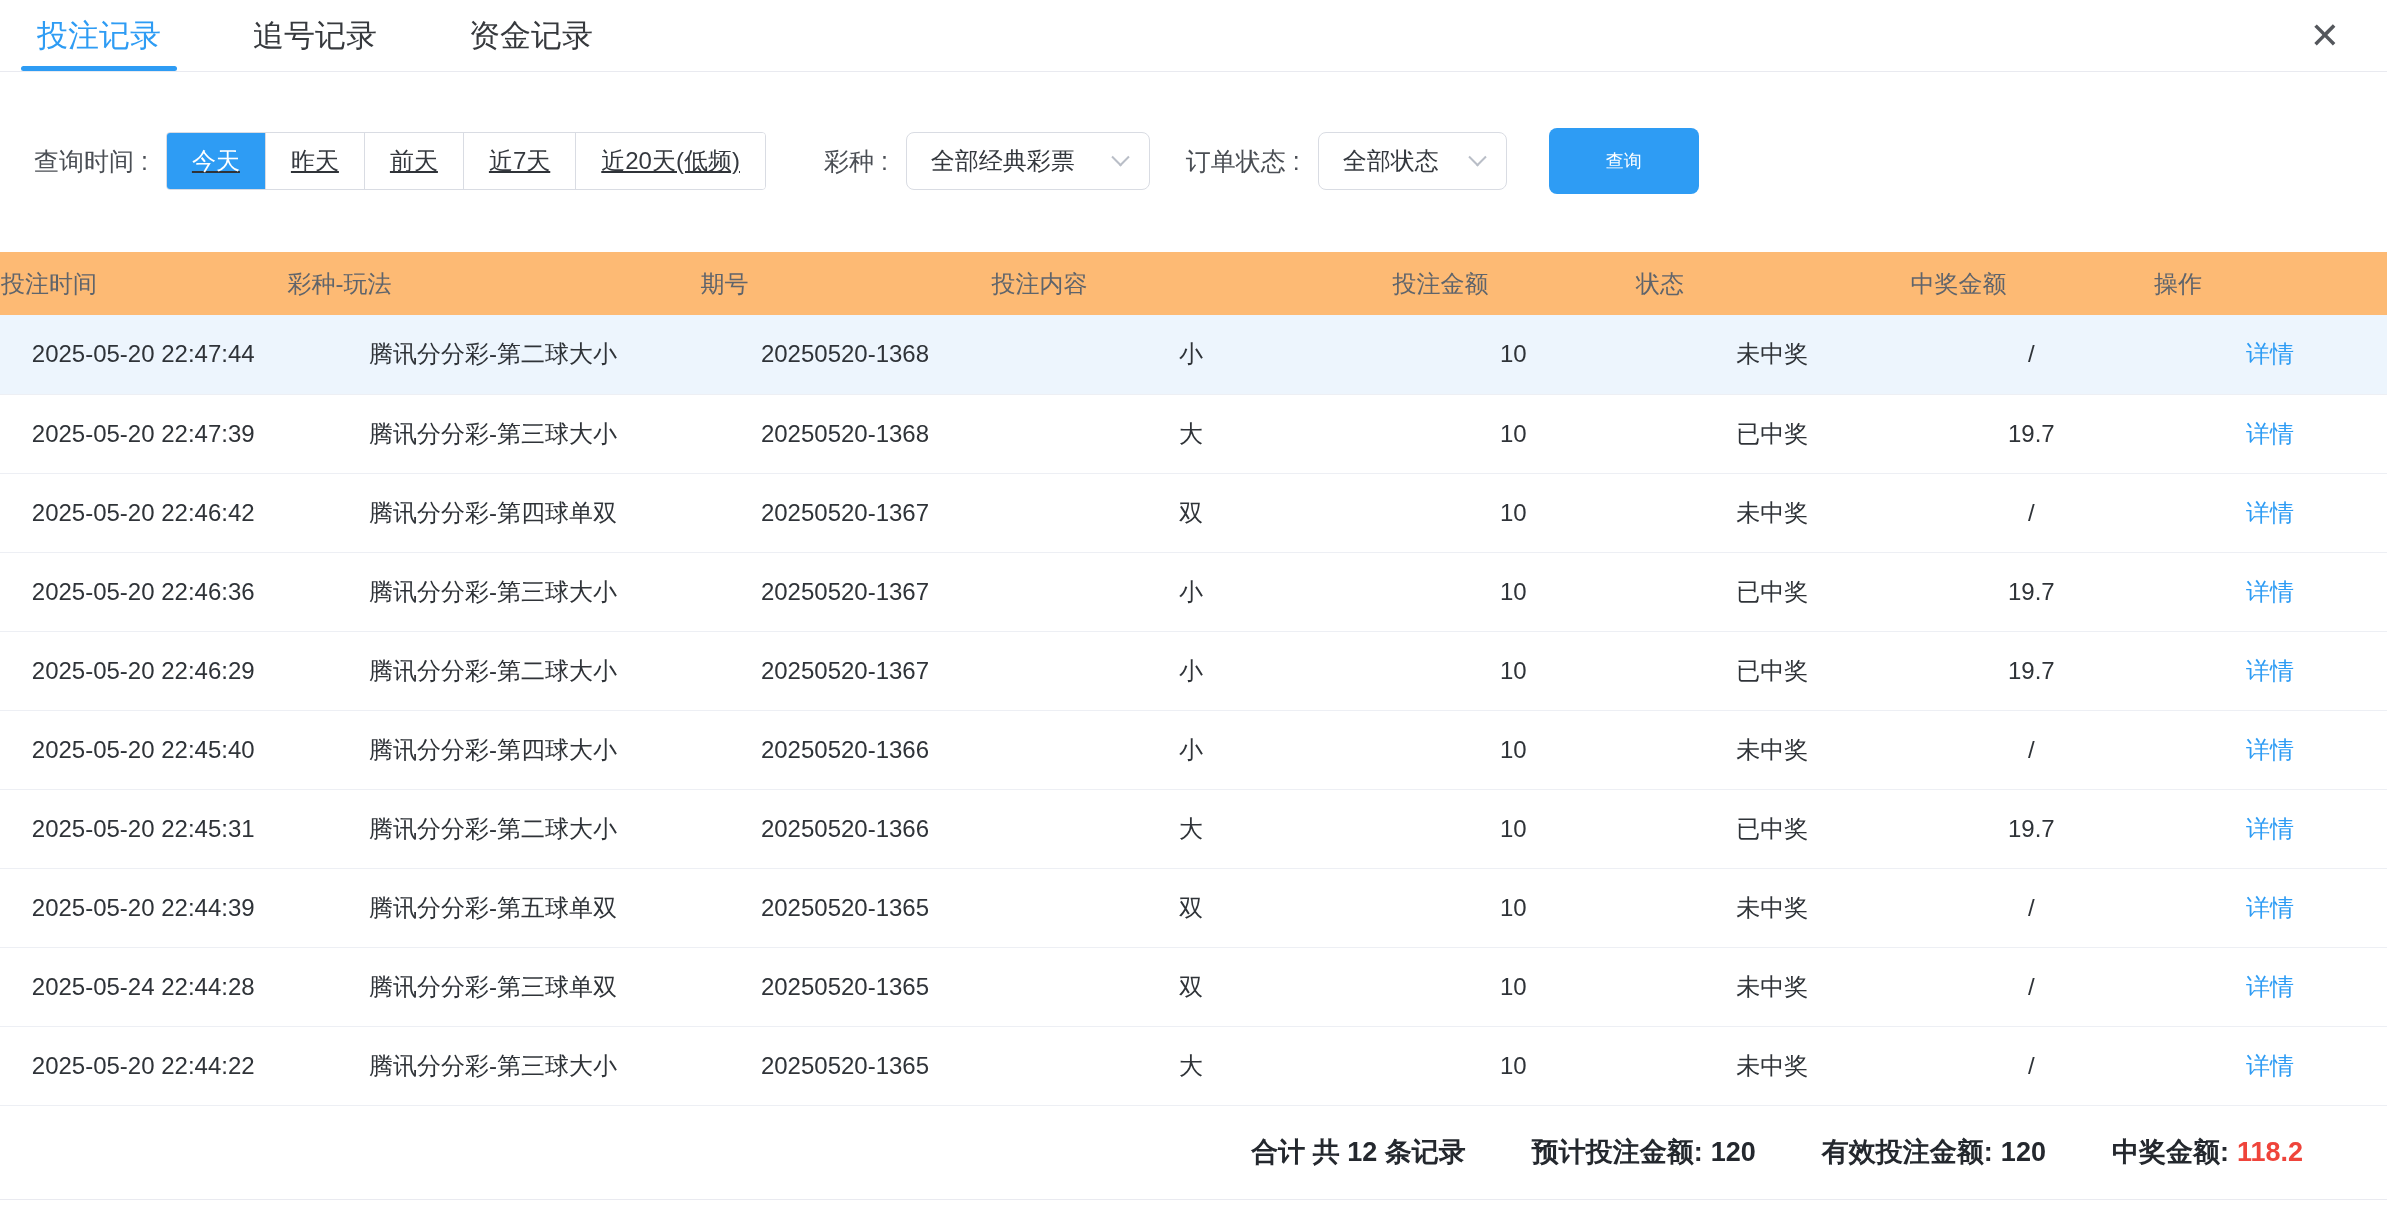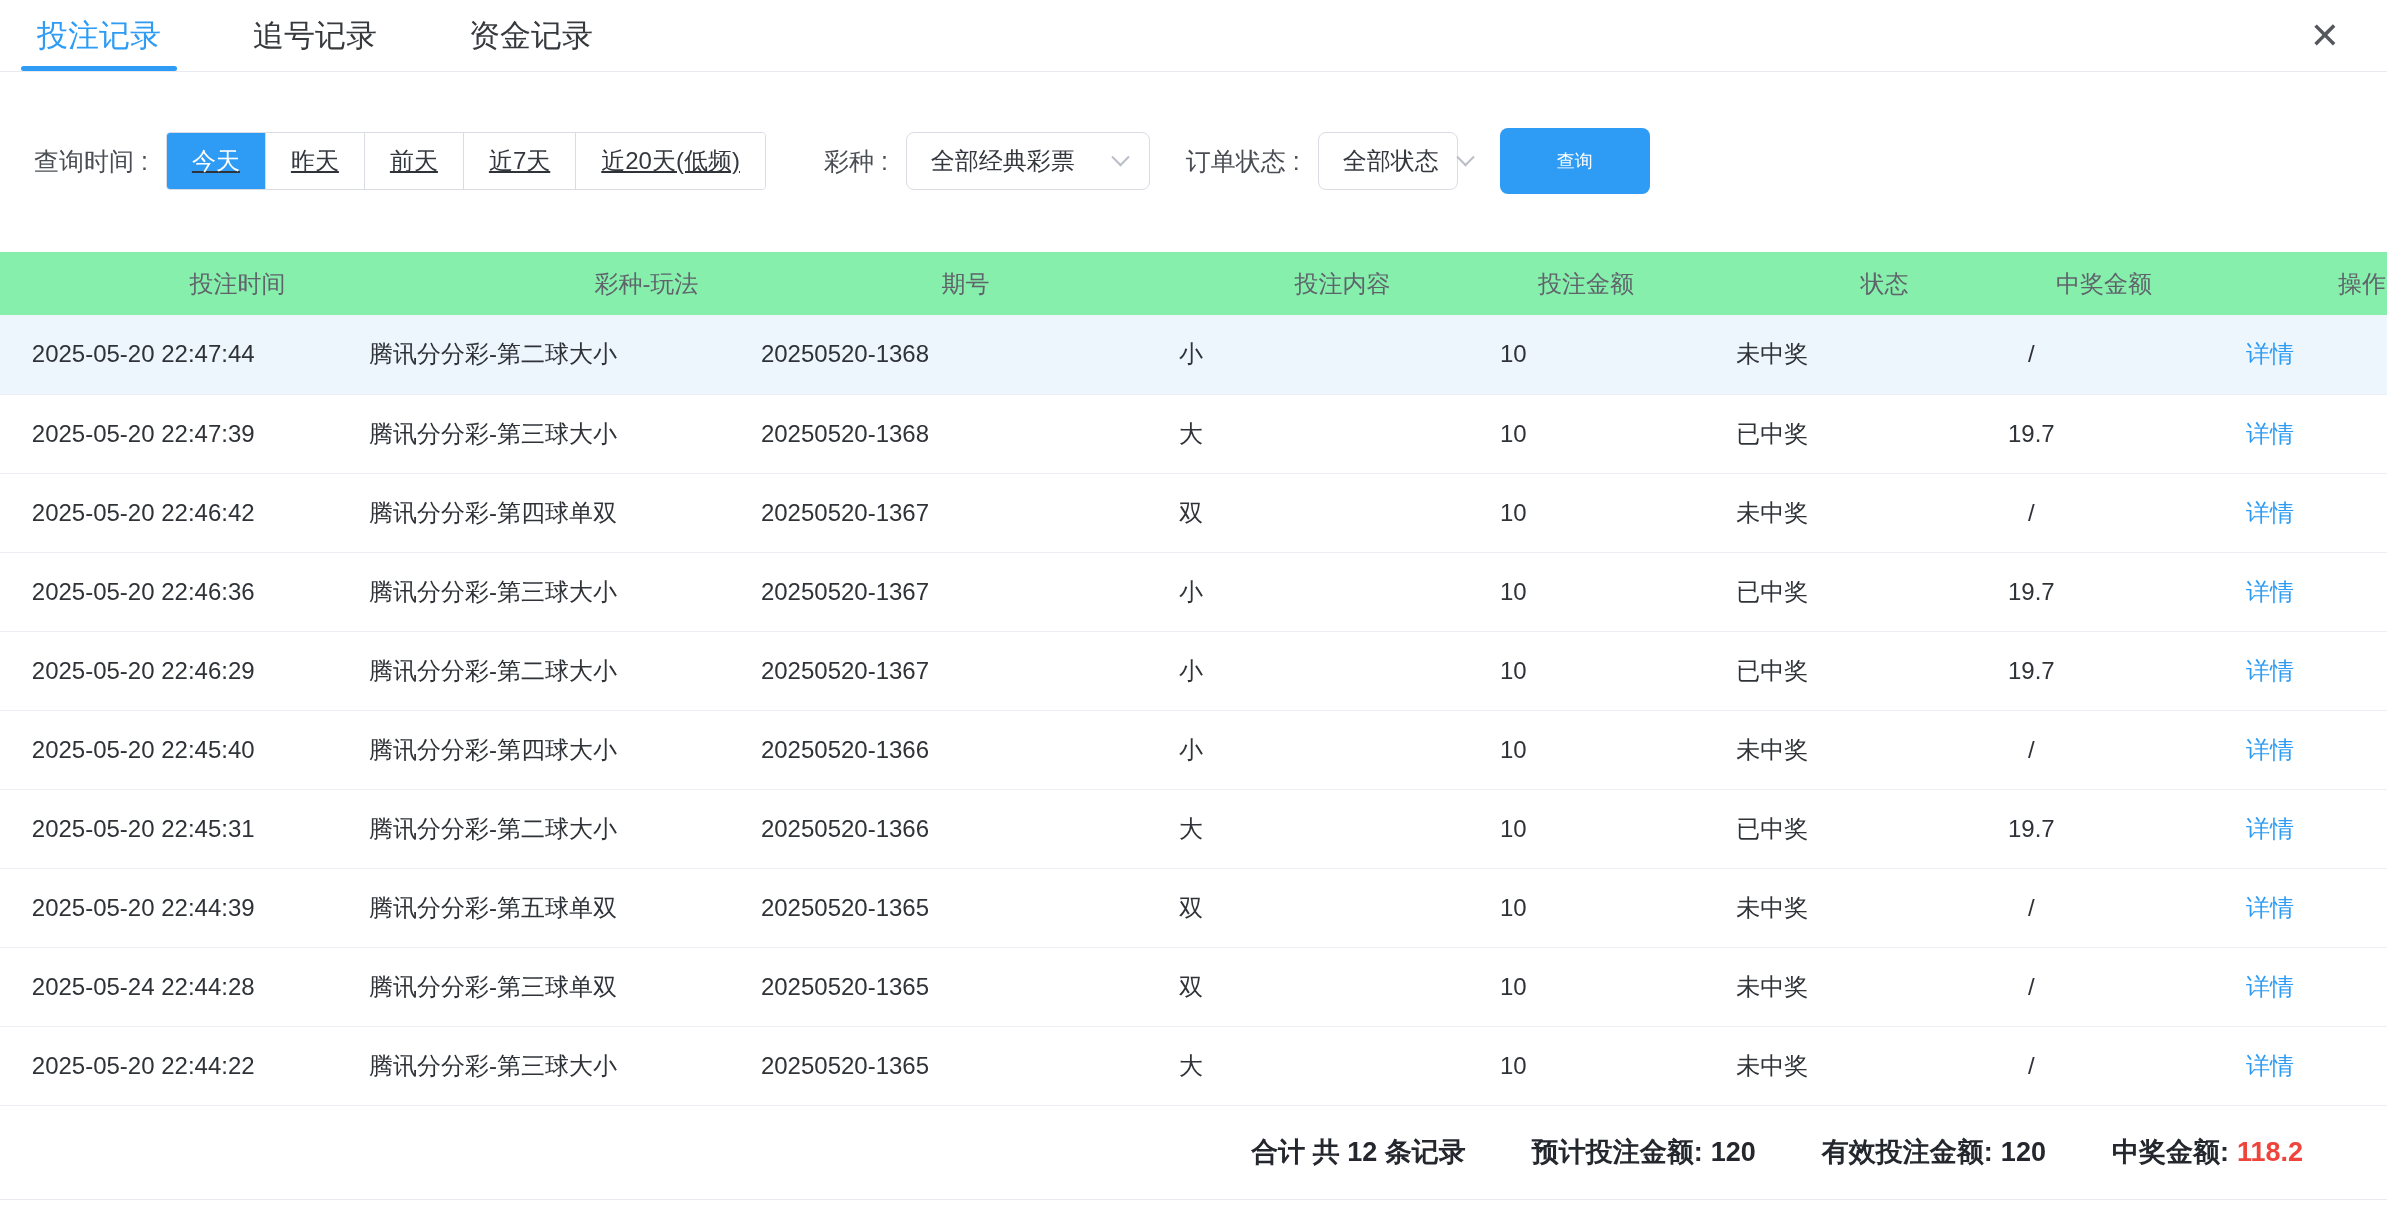--- a/index.html
+++ b/index.html
@@ -108,21 +108,21 @@
     border: 1px solid var(--btn-border);
     border-radius: 8px;
     padding: 0 22px 0 24px;
     font-size: 24px;
     color: #34383e;
     cursor: pointer;
     background: #fff;
     white-space: nowrap;
   }
   .select.lottery { width: 244px; }
-  .select.status  { width: 140px; }
+  .select.status  { width: 189px; }
   .chev {
     width: 13px;
     height: 13px;
     border-right: 2px solid #b9bec7;
     border-bottom: 2px solid #b9bec7;
     transform: rotate(45deg) translate(-3px, -3px);
     margin-left: 20px;
     flex: 0 0 auto;
   }
   .query-btn {
@@ -139,26 +139,26 @@
   }
 
   
   table.records {
     width: 100%;
     margin-top: 58px;
     border-collapse: collapse;
     table-layout: fixed;
   }
   table.records thead th {
-    background: #86efac;
+    background: #fdba74;
     height: 63px;
     font-size: 24px;
     font-weight: 400;
     color: var(--text-head);
-    text-align: right;
+    text-align: left;
     white-space: nowrap;
   }
   table.records tbody td {
     height: 79px;
     border-bottom: 1px solid #edeff4;
     font-size: 24px;
     color: var(--text-main);
     text-align: center;
     white-space: nowrap;
     overflow: hidden;

